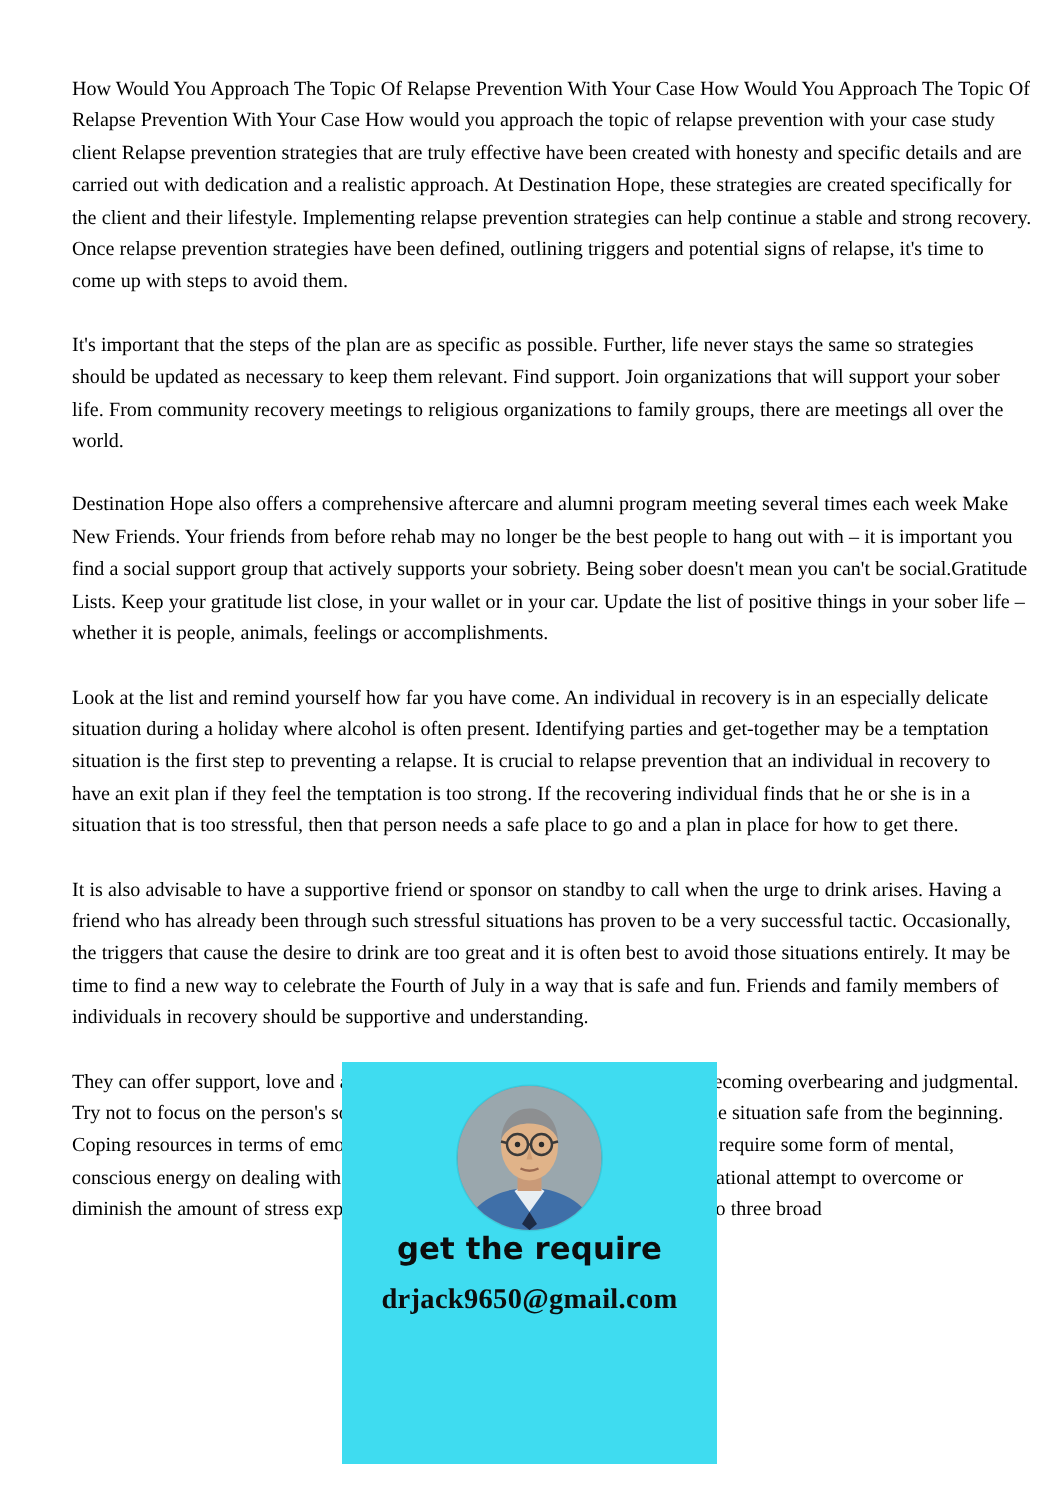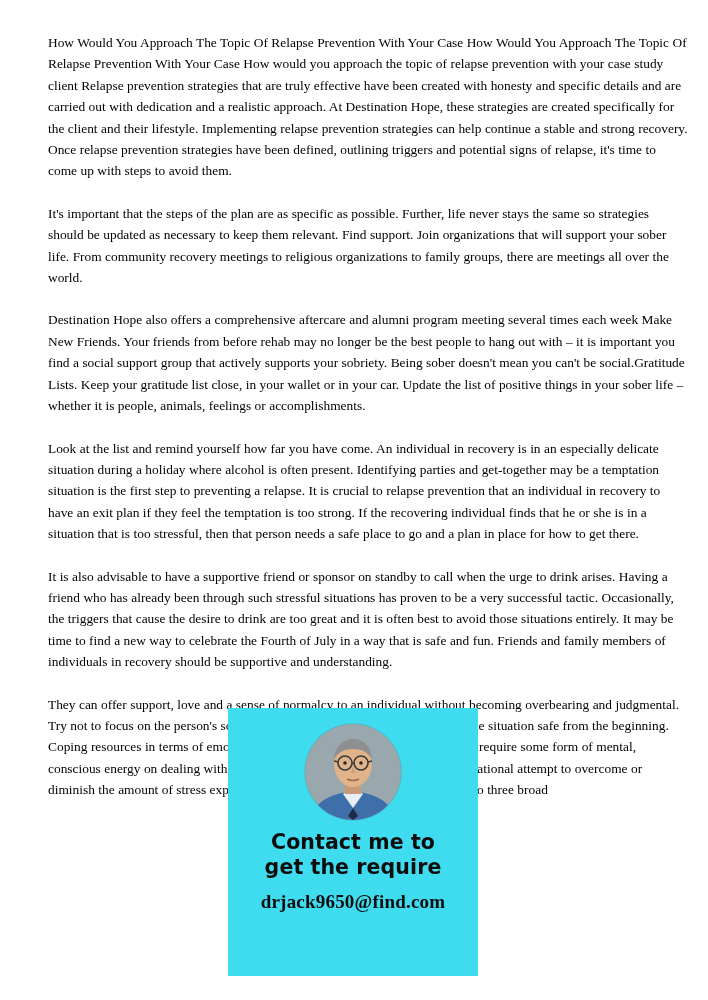--- a/index.html
+++ b/index.html
@@ -19,21 +19,21 @@
     position: absolute;
     left: 0;
     top: 0;
     width: 708px;
     height: 1000px;
     background: #ffffff;
   }
   .doc-body {
     position: absolute;
     left: 48px;
-    top: 32px;
+    top: 48px;
     width: 640px;
   }
   .para {
     font-size: 13.4px;
     line-height: 21.4px;
     text-align: left;
     margin: 0 0 21px 0;
     color: #000000;
     word-spacing: 0.1px;
   }
@@ -130,18 +130,17 @@
         <line x1="63" y1="38" x2="67" y2="37" stroke="#3a3a3a" stroke-width="1.6"></line>
 
         <circle cx="40" cy="39" r="1.8" fill="#2b2b2b"></circle>
         <circle cx="56" cy="39" r="1.8" fill="#2b2b2b"></circle>
 
         <path d="M48 42 L46 49 L50 49 Z" fill="#cd9d75"></path>
 
         <path d="M42 55 Q48 58 54 55" fill="none" stroke="#9c6a51" stroke-width="1.6"></path>
       </svg>
     </div>
-    <div class="contact-line">Contact me to</div>
     <div class="contact-line second">get the require</div>
-    <div class="contact-email">drjack9650@find.com</div>
+    <div class="contact-email">drjack9650@gmail.com</div>
   </div>
 
 </div>
 
 </body></html>

